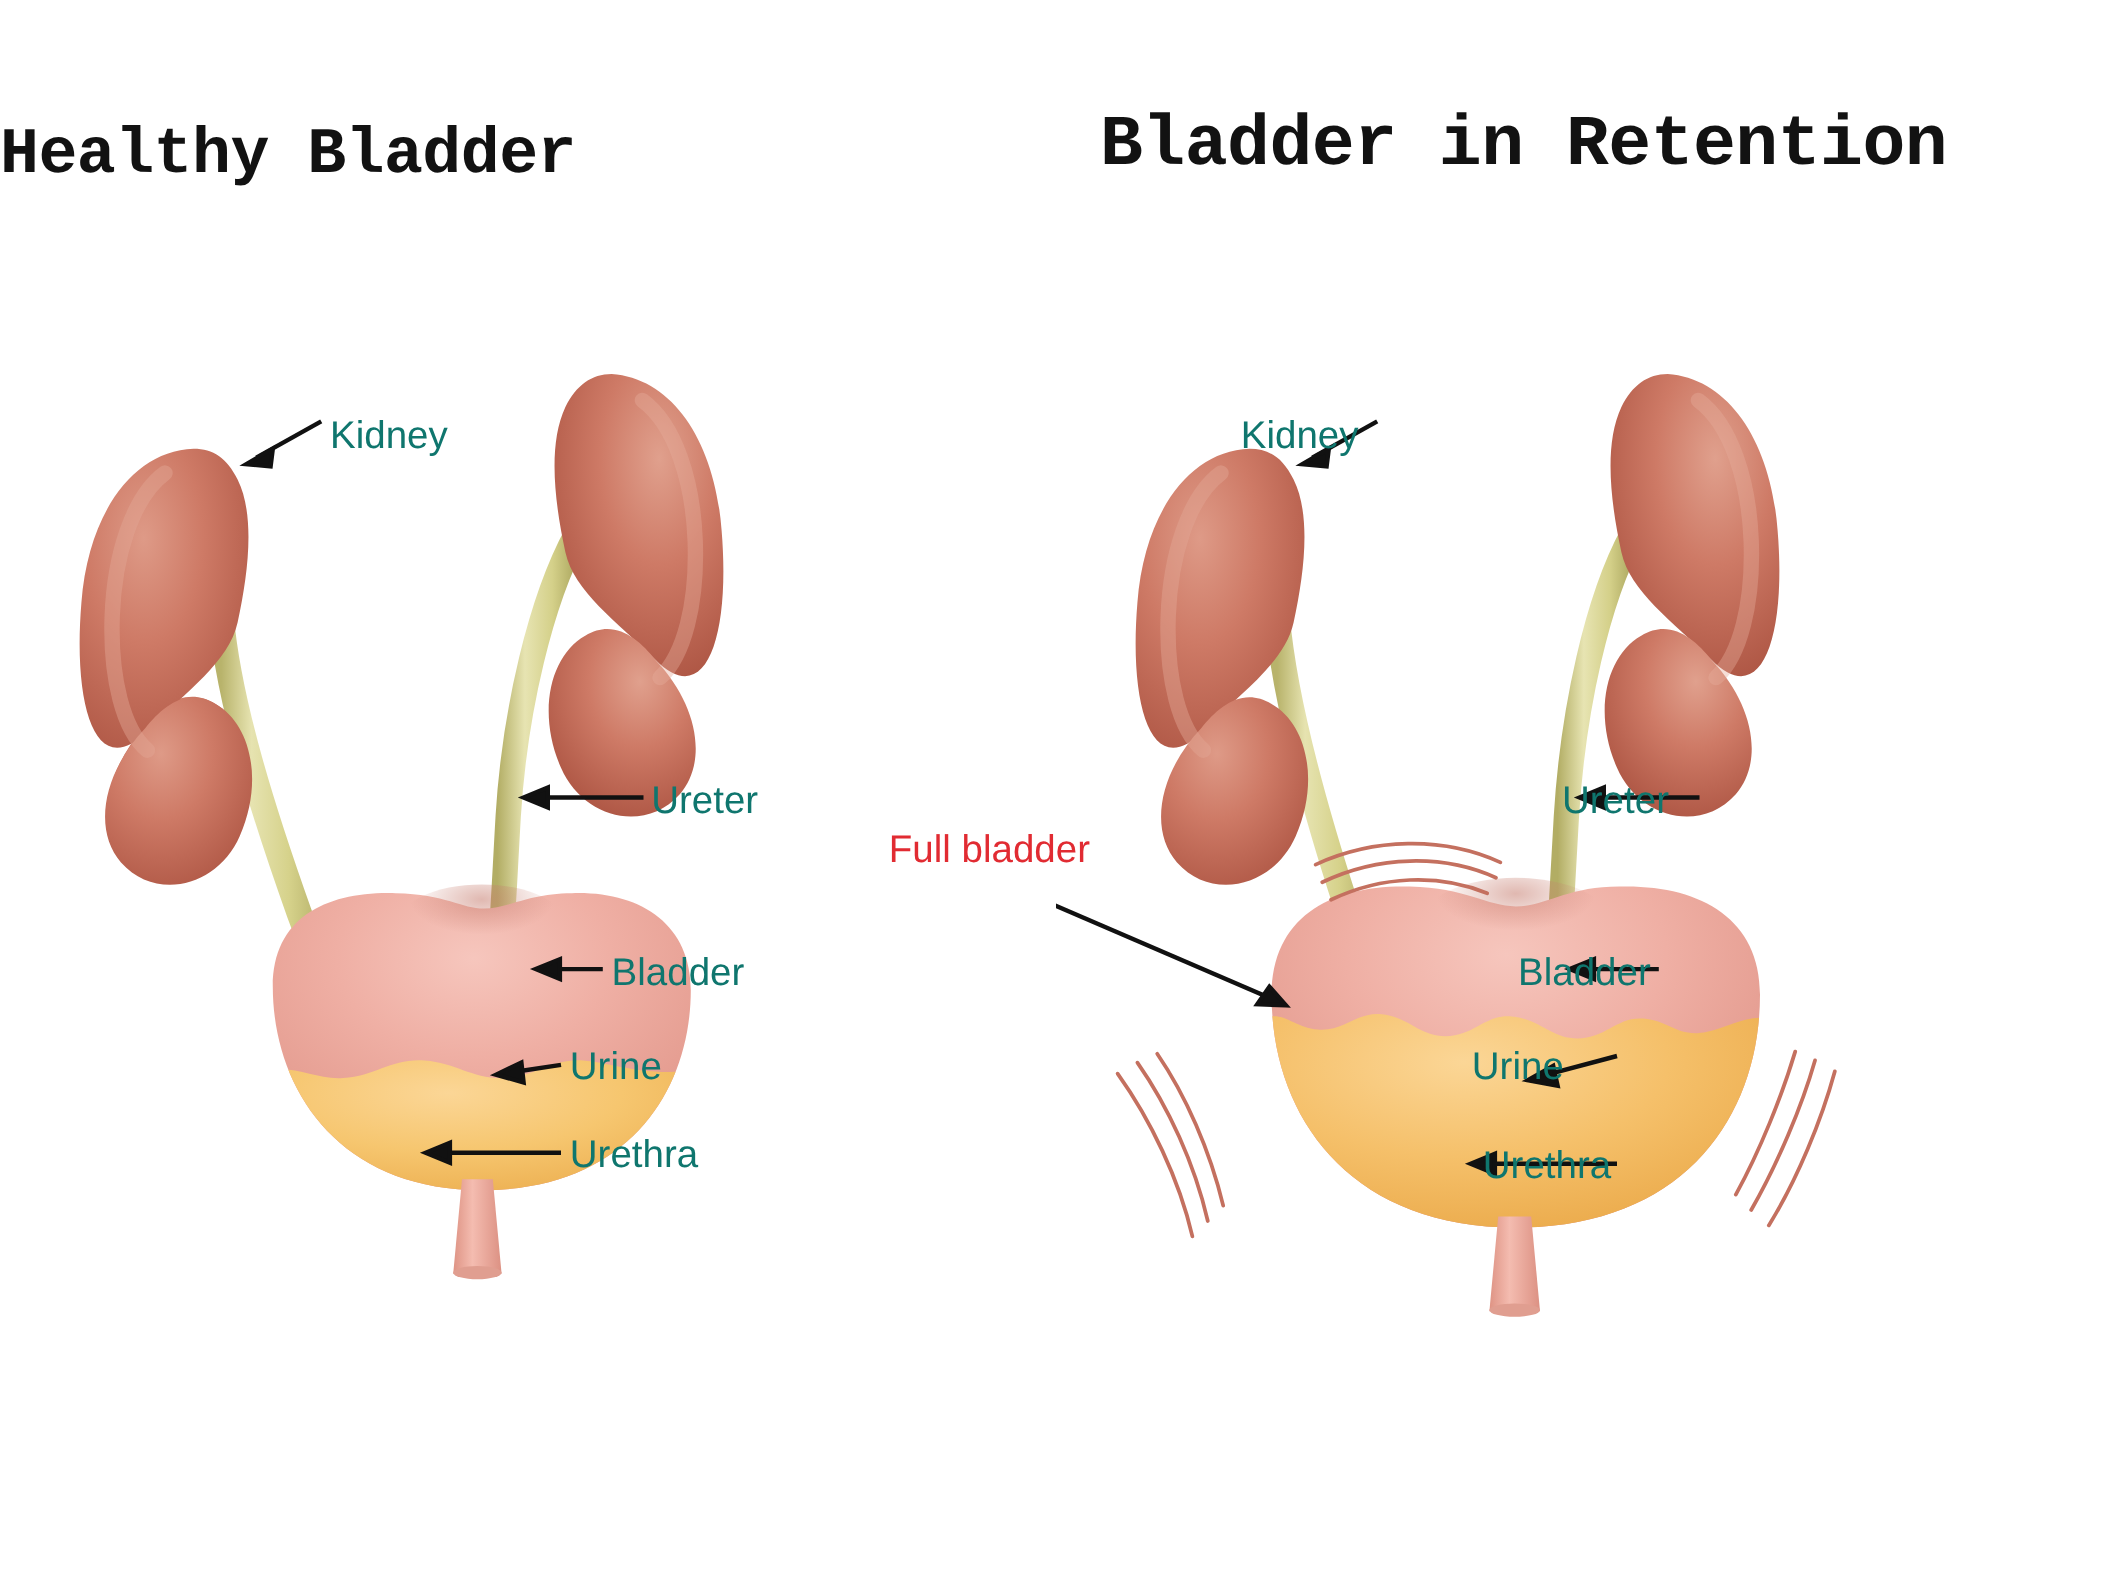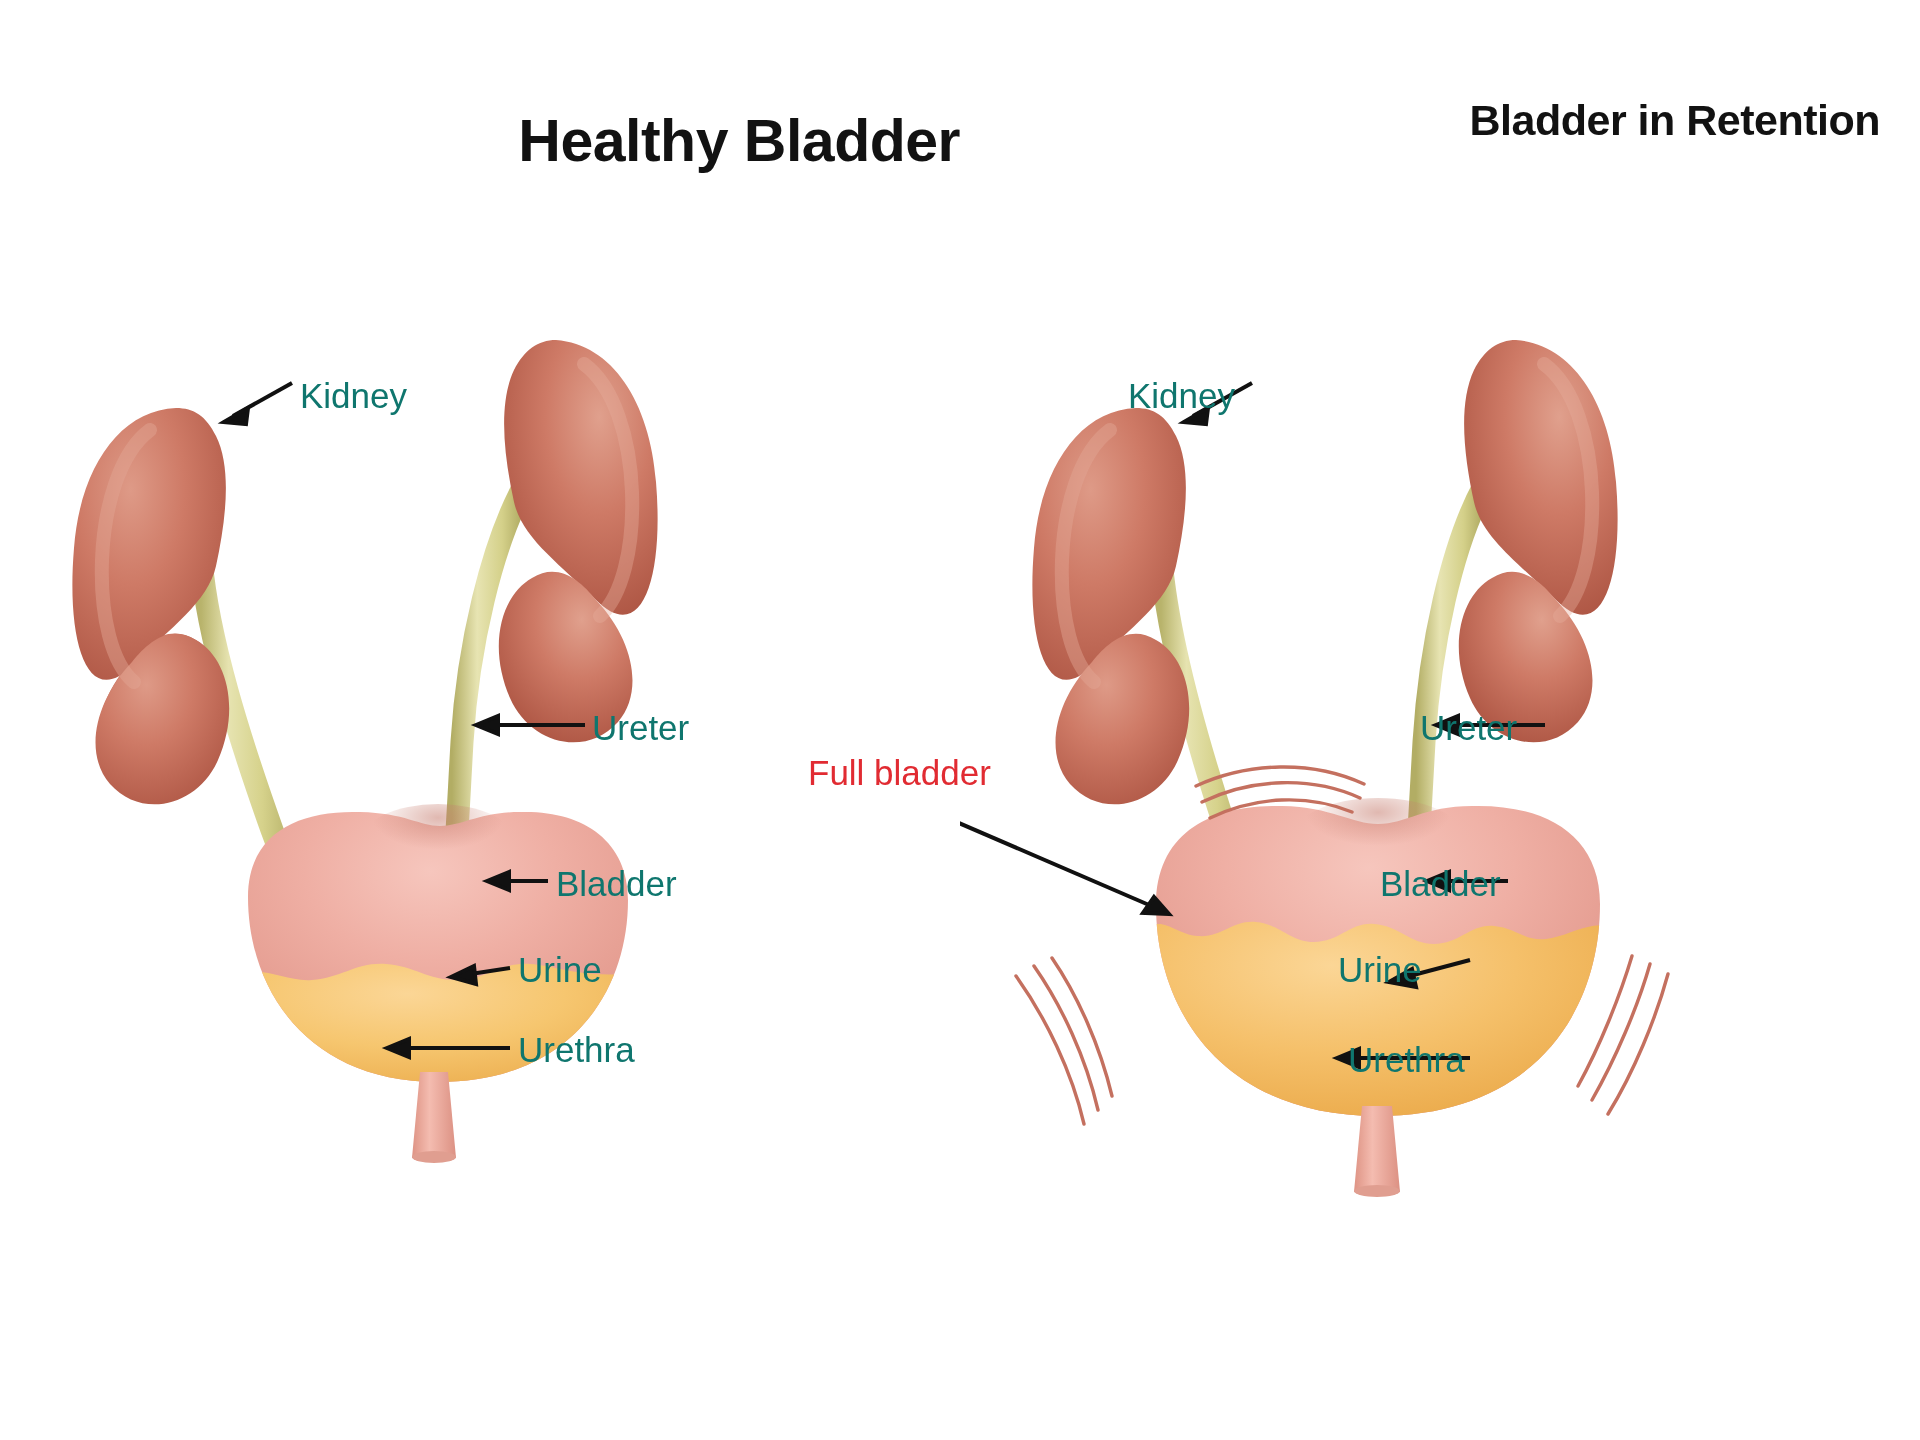--- a/index.html
+++ b/index.html
@@ -7,26 +7,26 @@
   body{width:1920px;height:1440px;overflow:hidden;
        font-family:"Liberation Sans","DejaVu Sans",sans-serif;
        -webkit-font-smoothing:antialiased;}
   .stage{position:relative;width:1920px;height:1440px;background:#fff;}
 
   .panel{position:absolute;top:0;height:1440px;width:960px;}
   .panel.left{left:0;}
   .panel.right{left:960px;}
 
   .title{
-    position:absolute;text-align:right;
+    position:absolute;text-align:left;
     font-weight:bold;color:#121212;
-    letter-spacing:-0.5px;line-height:1.12;
+    letter-spacing:-0.5px;line-height:1.12;font-family:Liberation Mono, monospace;
   }
   .title.left-title{left:0;width:960px;top:108px;font-size:59px;}
-  .title.right-title{left:40px;width:880px;top:96px;font-size:43px;}
+  .title.right-title{left:40px;width:880px;top:96px;font-size:65px;}
 
   .svgwrap{position:absolute;left:0;top:0;width:960px;height:1440px;}
   svg{display:block;}
 
   .lbl{
     position:absolute;color:#0f766e;font-size:35px;
     white-space:nowrap;line-height:1;
   }
   .lbl.red{color:#E12B32;}
 </style>

